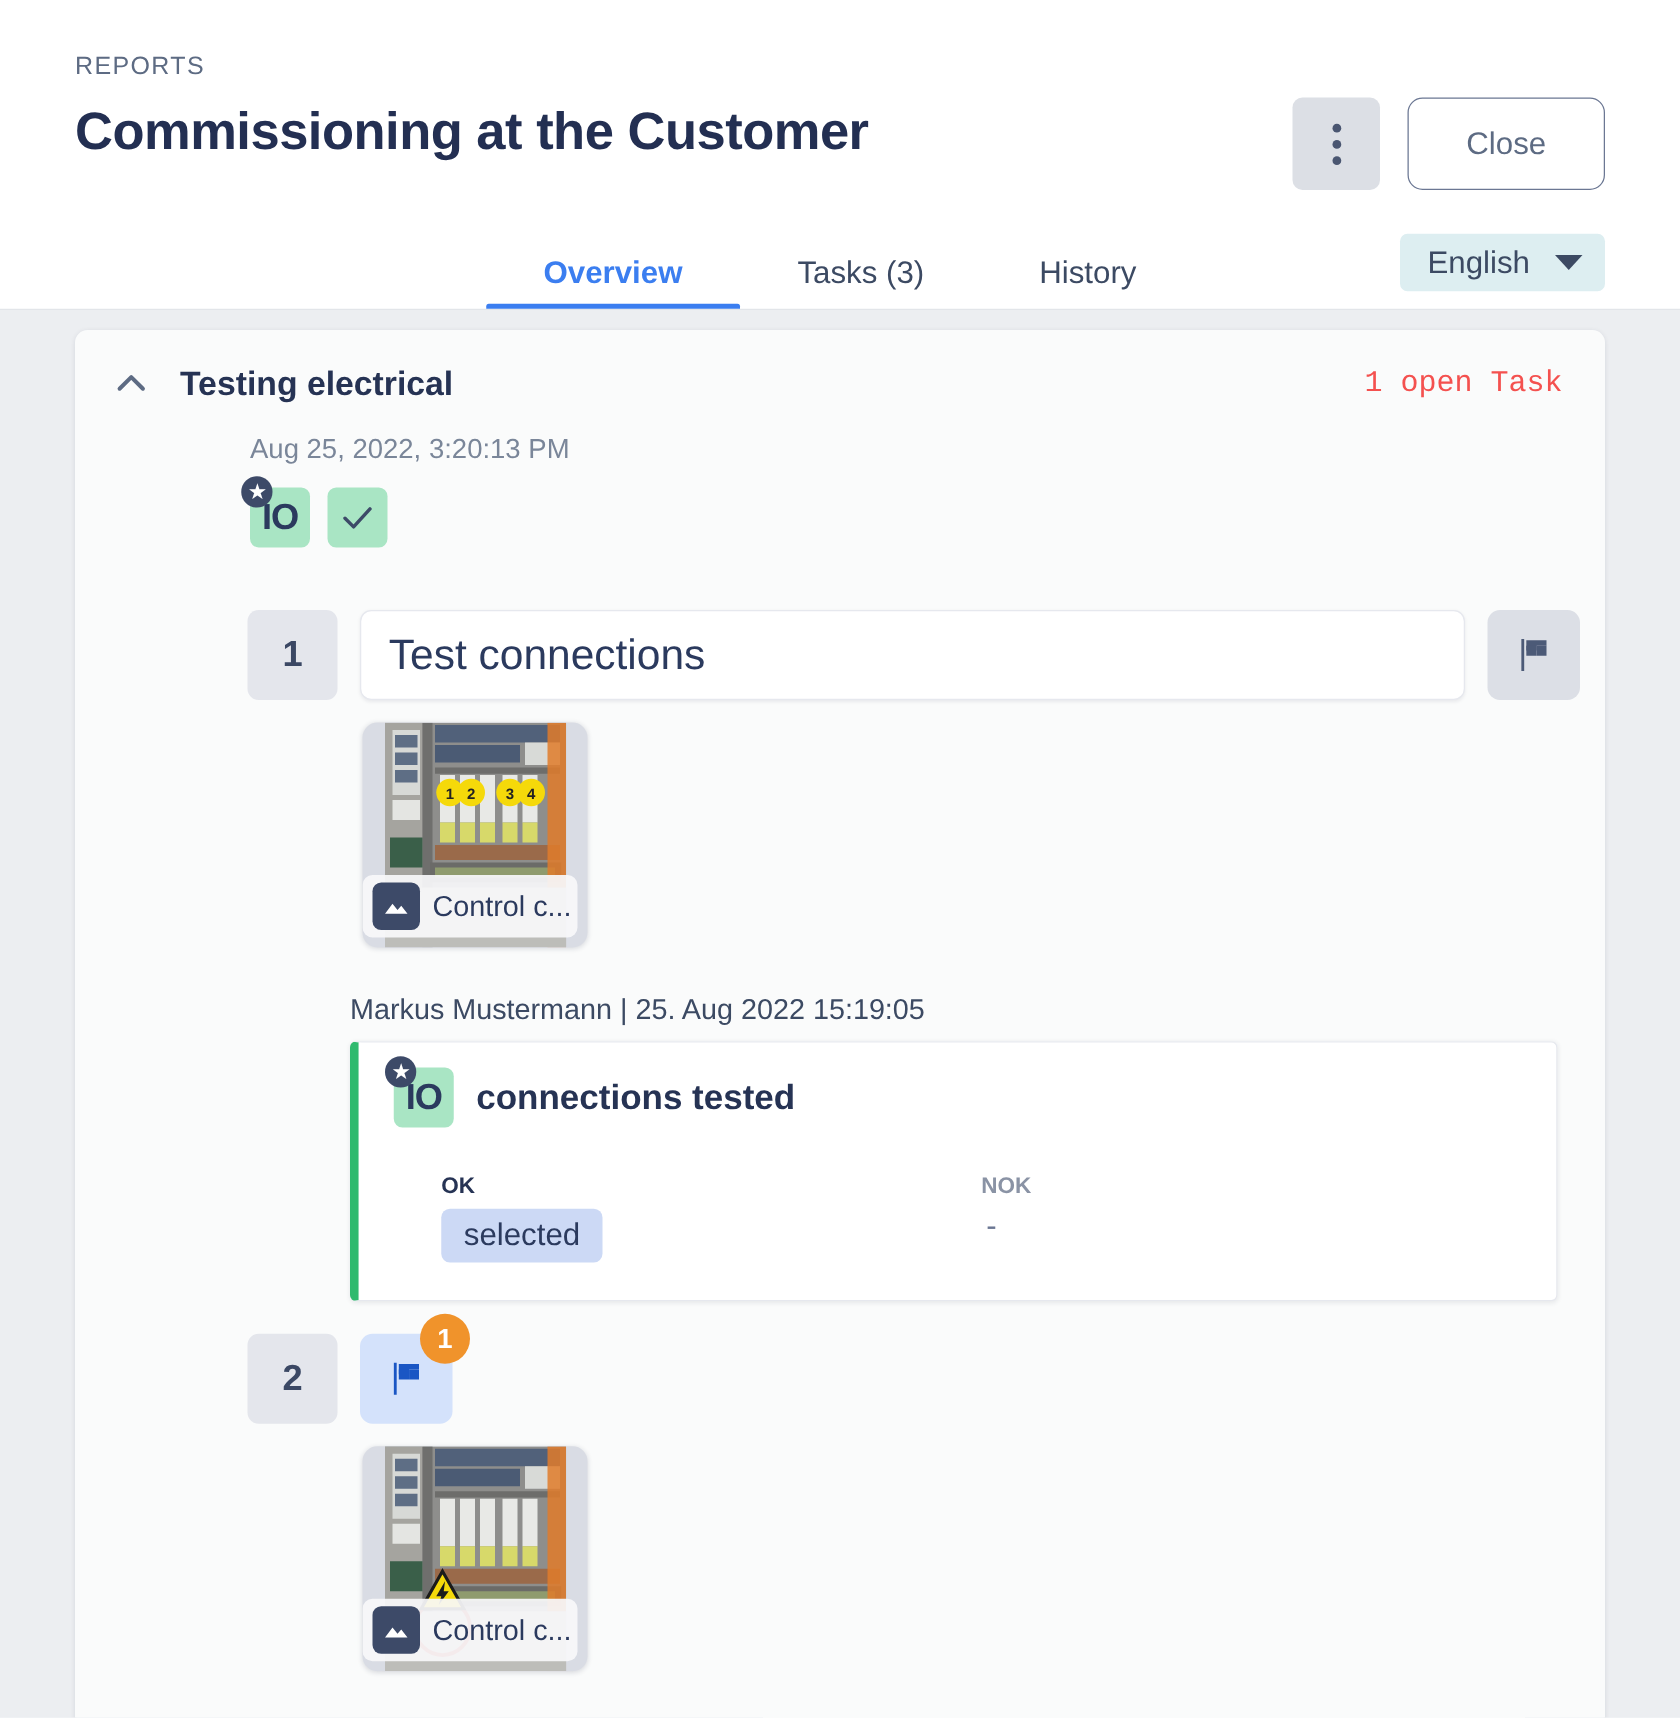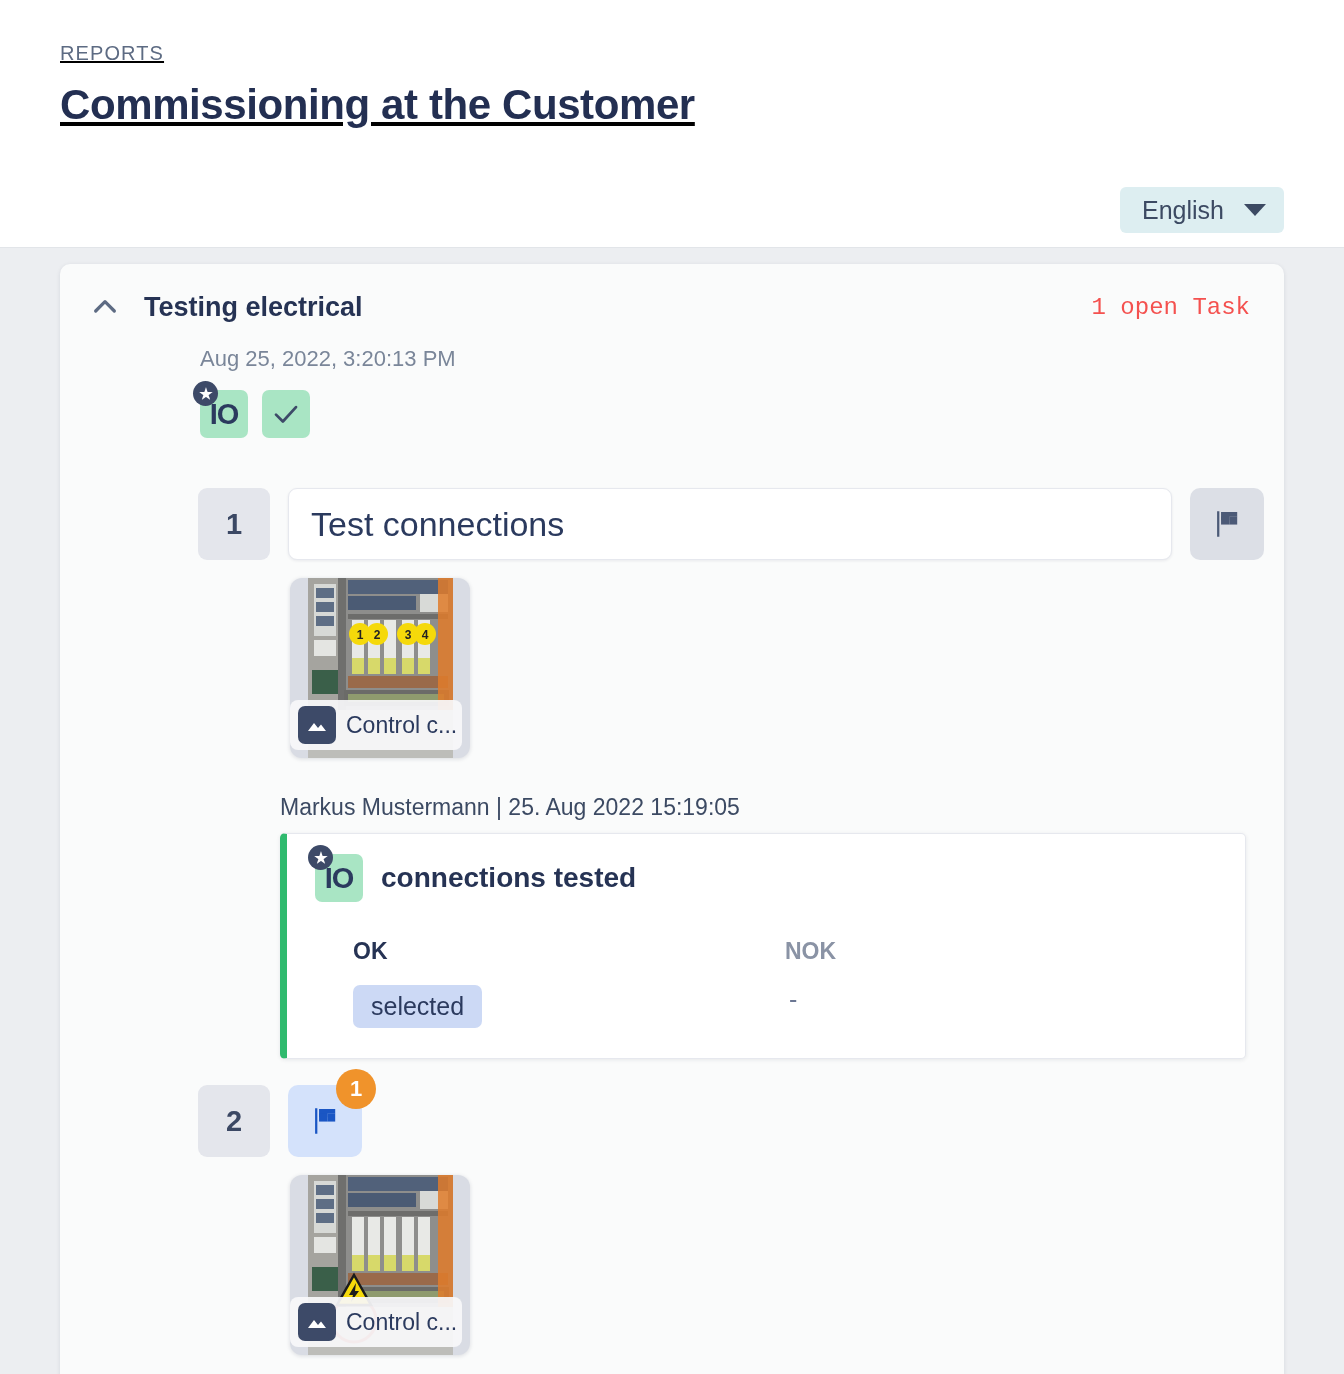--- a/index.html
+++ b/index.html
@@ -13,21 +13,20 @@
     -webkit-font-smoothing: antialiased;
   }
 
   
   .app-header {
     background: #ffffff;
     padding: 42px 48px 0 60px;
     position: relative;
     height: 248px;
     border-bottom: 1px solid #e2e5e9;
-    text-decoration: underline;
   }
   .breadcrumb {
     font-size: 20px;
     letter-spacing: 1.1px;
     color: #5d6b83;
     font-weight: 400;
   }
   .page-title {
     font-size: 42px;
     font-weight: 700;
@@ -375,45 +374,58 @@
     font-weight: 700;
     color: #263354;
   }
   .answer-grid {
     display: flex;
     margin-top: 36px;
     padding-left: 38px;
   }
   .answer-col { width: 470px; }
   .answer-col-head {
-    font-size: 23px;
+    font-size: 18px;
     font-weight: 700;
     color: #263354;
-    margin-bottom: 20px;
+    margin-bottom: 8px;
   }
   .answer-col-head.muted { color: #8a93a5; }
   .chip {
     display: inline-block;
     background: #ccd9f5;
     color: #2b3a5e;
     border-radius: 7px;
     padding: 7px 18px;
     font-size: 25px;
   }
   .dash { font-size: 25px; color: #6b7793; padding-left: 4px; }
 </style>
 </head>
 <body>
 
 <div class="app-header">
   <div class="breadcrumb">REPORTS</div>
   <h1 class="page-title">Commissioning at the Customer</h1>
 
+  <div class="header-actions">
+    <button class="kebab-button">
+      <span class="kebab-dot"></span>
+      <span class="kebab-dot"></span>
+      <span class="kebab-dot"></span>
+    </button>
+    <button class="close-button">Close</button>
+  </div>
 
   <div class="tab-row">
+    <div class="tabs">
+      <button class="tab active">Overview</button>
+      <button class="tab">Tasks (3)</button>
+      <button class="tab">History</button>
+    </div>
     <div class="lang-select">
       <span class="lang-label">English</span>
       <span class="caret-down"></span>
     </div>
   </div>
 </div>
 
 <div class="main-area">
   <div class="section-card">
 

